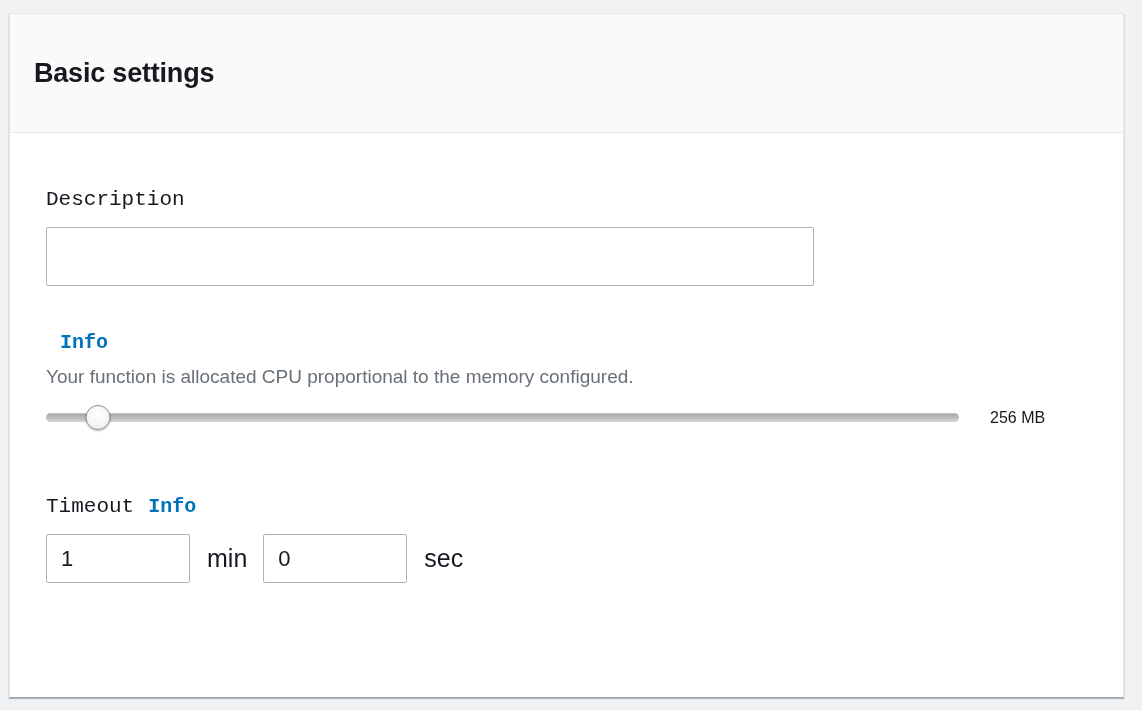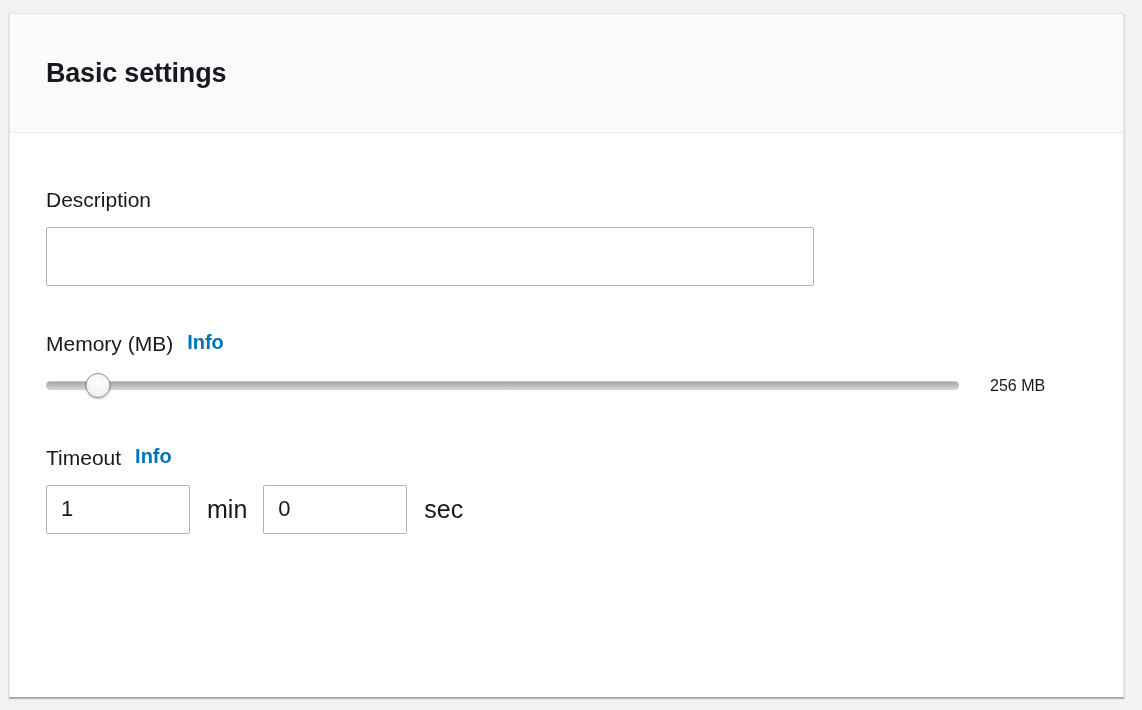--- a/index.html
+++ b/index.html
@@ -32,21 +32,21 @@
                -1px 1px 1px 0 rgba(0, 28, 36, 0.05);
   }
 
   .card-header {
     height: 119px;
     box-sizing: border-box;
     background: #fafafa;
     border-bottom: 1px solid #e9ebed;
     display: flex;
     align-items: center;
-    padding: 0 36px;
+    padding: 0 24px;
   }
 
   .card-title {
     font-size: 27px;
     font-weight: 700;
     color: #16191f;
     letter-spacing: -0.2px;
     line-height: 1.2;
   }
 
@@ -57,21 +57,22 @@
   
   .field {
     margin-bottom: 0;
   }
 
   .field-label {
     font-size: 21px;
     color: #16191f;
     line-height: 1.25;
     display: flex;
-    align-items: flex-start;
+    align-items: flex-end;
+    font-family: Liberation Mono, monospace;
   }
 
   .info-link {
     font-size: 20px;
     font-weight: 700;
     color: #0073bb;
     margin-left: 14px;
     text-decoration: none;
     cursor: pointer;
     position: relative;
@@ -147,21 +148,21 @@
   }
 
   .slider-value {
     font-size: 16px;
     color: #16191f;
     margin-left: 31px;
     white-space: nowrap;
   }
 
   
-  .timeout-field { margin-top: 45px; }
+  .timeout-field { margin-top: 62px; }
 
   .timeout-row {
     display: flex;
     align-items: center;
     margin-top: 14px;
   }
 
   .timeout-input {
     width: 144px;
     height: 49px;
@@ -189,23 +190,23 @@
 
     <div class="field description-field">
       <div class="field-label">
         <span>Description</span>
       </div>
       <input class="text-input description-input" type="text" value="" style="">
     </div>
 
     <div class="field memory-field">
       <div class="field-label">
-        <span>Memory (MB)</span>
         <a class="info-link">Info</a>
       </div>
+      <div class="field-desc">Your function is allocated CPU proportional to the memory configured.</div>
       <div class="slider-row">
         <div class="slider-wrap">
           <div class="slider-track"></div>
           <div class="slider-thumb" id="memory-thumb" style="left: 5.7%;"></div>
         </div>
         <div class="slider-value">256 MB</div>
       </div>
     </div>
 
     <div class="field timeout-field">

